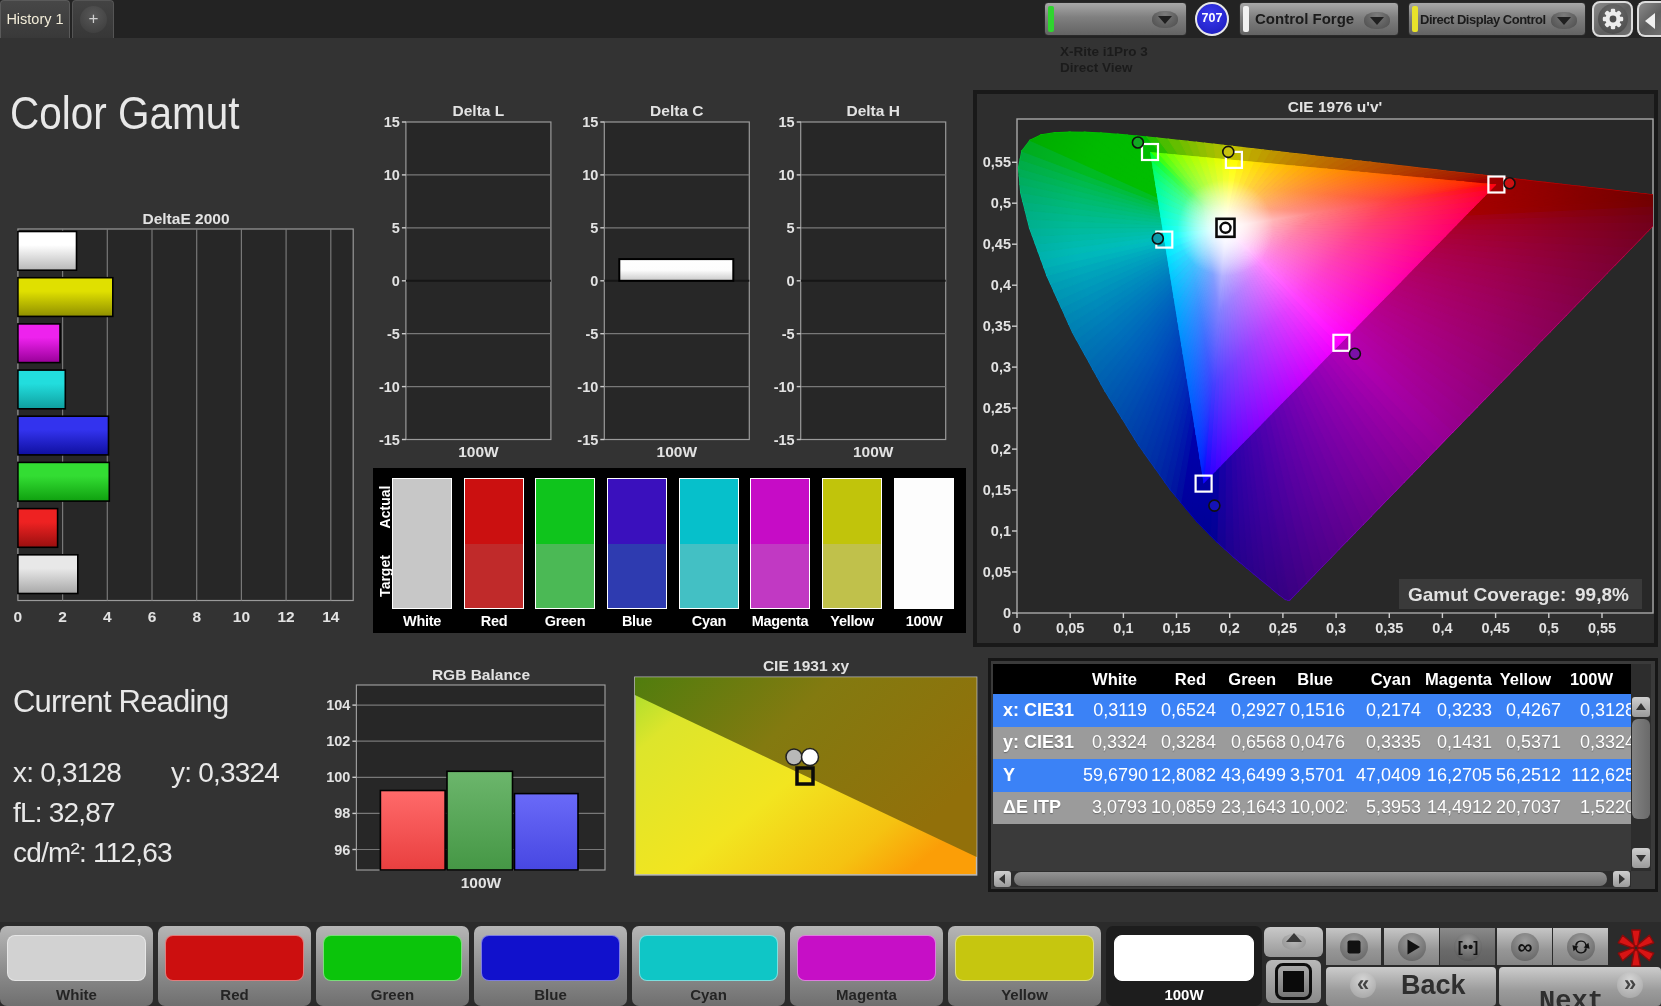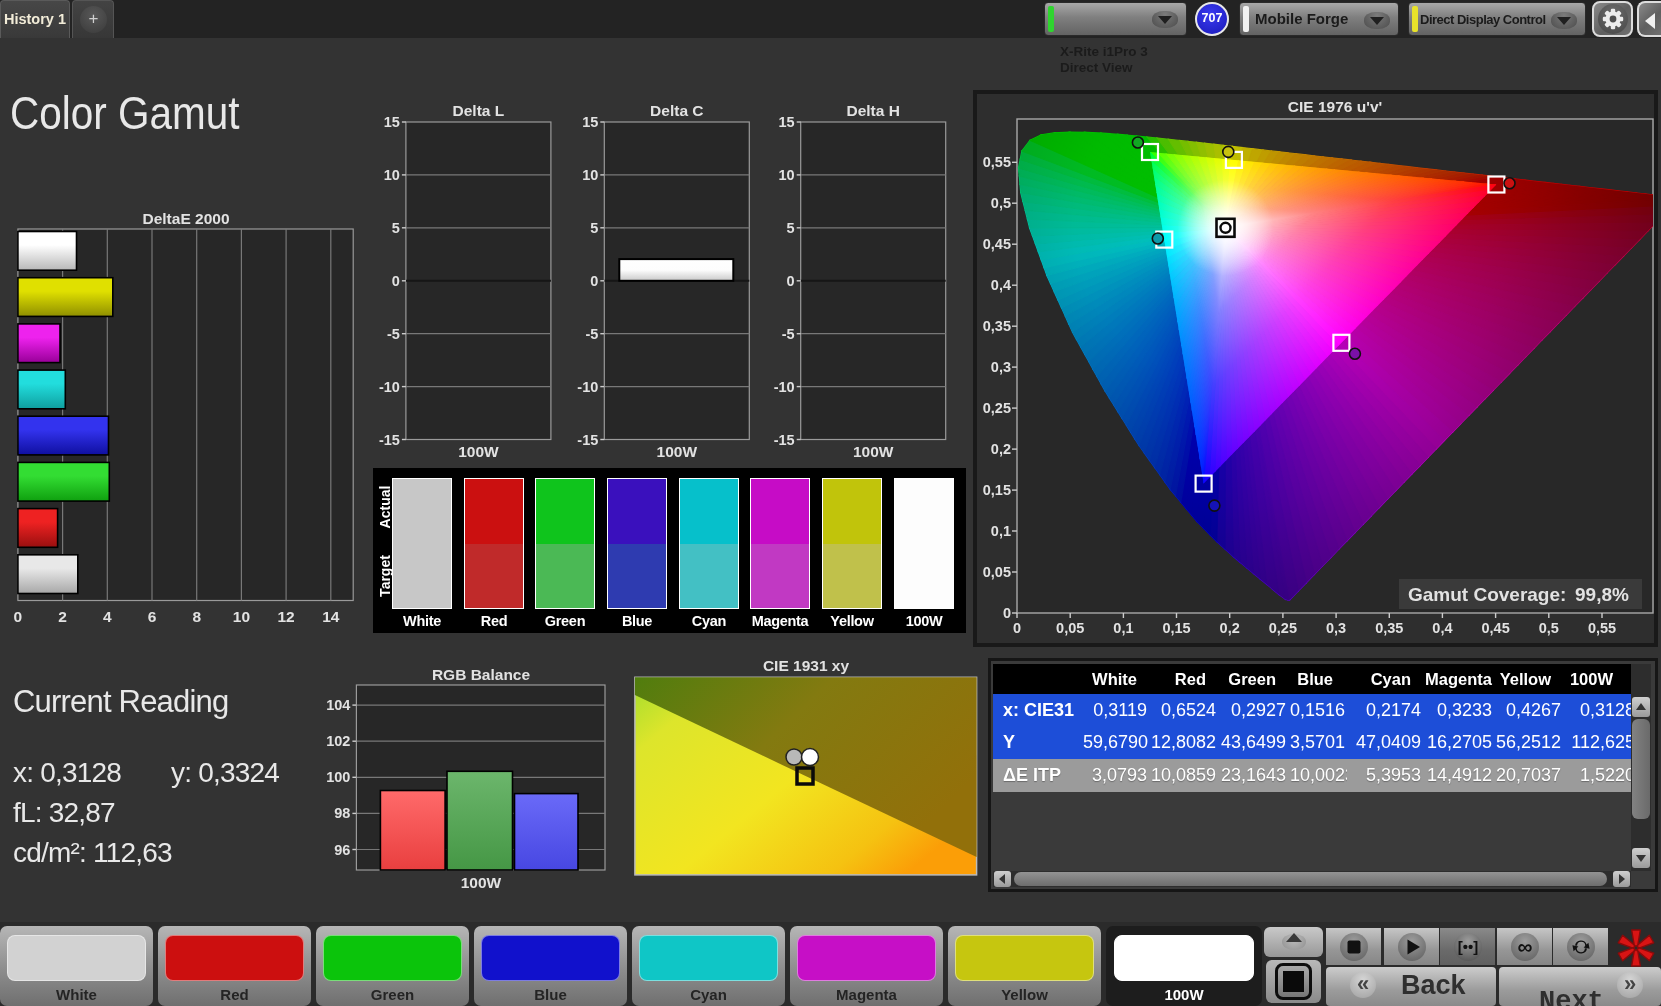--- a/index.html
+++ b/index.html
@@ -1,18 +1,18 @@
 <!DOCTYPE html>
 <html><head><meta charset="utf-8"><title>Color Gamut</title>
 <style>
 *{margin:0;padding:0;box-sizing:border-box;}
 html,body{width:1661px;height:1006px;background:#333333;overflow:hidden;font-family:"Liberation Sans",sans-serif;}
 .abs{position:absolute;}
 #topbar{left:0;top:0;width:1661px;height:38px;background:#232323;}
-#tab1{left:0;top:0;width:70px;height:38px;background:linear-gradient(#474747,#393939);border-radius:4px 4px 0 0;border:1px solid #5a5a5a;border-bottom:none;color:#f2ecd8;font-size:14.5px;font-weight:bold;text-align:center;line-height:36px;}
+#tab1{left:0;top:0;width:70px;height:38px;background:linear-gradient(#474747,#393939);border-radius:4px 4px 0 0;border:1px solid #5a5a5a;border-bottom:none;color:#f2ecd8;font-size:14.5px;font-weight:normal;text-align:center;line-height:36px;}
 #tab2{left:72px;top:0;width:42px;height:38px;background:linear-gradient(#434343,#373737);border-radius:4px 4px 0 0;border:1px solid #555;border-bottom:none;}
 #tab2 .plus{position:absolute;left:7px;top:5px;width:27px;height:27px;border-radius:50%;background:radial-gradient(circle at 50% 35%,#585858,#3a3a3a);color:#cfcfcf;font-size:17px;text-align:center;line-height:26px;}
 .drop{position:absolute;top:2px;height:34px;border-radius:4px;background:linear-gradient(#a8a8a8,#7f7f7f 45%,#636363);border:1px solid #2a2a2a;color:#1b1b1b;font-weight:bold;}
 .stripe{position:absolute;left:3px;top:3px;bottom:3px;width:6px;border-radius:2px;}
 .dtx{position:absolute;left:15px;color:#1b1b1b;}
 .dtri{position:absolute;right:8px;top:9px;width:26px;height:17px;background:radial-gradient(circle at 50% 20%,#7c7c7c,#4c4c4c);border-radius:45%;}
 .dtri:after{content:"";position:absolute;left:6px;top:5px;border-left:7px solid transparent;border-right:7px solid transparent;border-top:8px solid #202020;}
 #circ707{left:1195px;top:2px;width:34px;height:34px;border-radius:50%;background:radial-gradient(circle at 45% 35%,#3b3bf0,#1818b8);border:2.5px solid #e8e8e8;color:#fff;font-size:12.5px;font-weight:bold;text-align:center;line-height:29px;}
 .sqbtn{position:absolute;top:1px;height:36px;border-radius:8px;background:linear-gradient(135deg,#8a8a8a,#5f5f5f 55%,#707070);border:2px solid #dcdcdc;}
 .sqbtn .icirc{position:absolute;left:50%;top:50%;transform:translate(-50%,-50%);width:26px;height:26px;border-radius:50%;background:radial-gradient(circle at 50% 30%,#6b6b6b,#474747);}
@@ -20,39 +20,39 @@
 .cbtn{position:absolute;top:926px;width:153px;height:80px;border-radius:7px;background:linear-gradient(#b6b6b6,#8d8d8d 55%,#6f6f6f);}
 .cbtn .sw{position:absolute;left:7px;top:9px;right:7px;height:46px;border-radius:8px;border:1px solid rgba(255,255,255,0.45);}
 .cbtn .lb{position:absolute;left:0;right:0;top:60px;text-align:center;font-size:15px;font-weight:bold;color:#242424;}
 .tbtn{position:absolute;top:928px;height:37px;background:linear-gradient(#c6c6c6,#969696 60%,#868686);}
 .tbtn .icirc{position:absolute;left:50%;top:50%;transform:translate(-50%,-50%);width:28px;height:28px;border-radius:50%;background:radial-gradient(circle at 50% 28%,#909090,#4a4a4a);}
 .navbtn{position:absolute;top:967px;height:39px;background:linear-gradient(#cccccc,#9b9b9b 60%,#8a8a8a);color:#2f2f2f;font-size:27px;font-weight:bold;}
 table.dt{border-collapse:collapse;table-layout:fixed;}
 table.dt td{font-size:18px;color:#ffffff;text-align:right;padding:0 4px 0 0;white-space:nowrap;overflow:hidden;height:32.5px;}
 table.dt td.rl{text-align:left;font-weight:bold;padding-left:10px;}
 table.dt tr.hd td{background:#000000;font-size:16.5px;font-weight:bold;height:30px;padding-right:14px;}
-table.dt tr.dk td{background:#1d4ed8;margin-top:48px;}
+table.dt tr.dk td{background:#3b82f6;margin-top:48px;}
 table.dt tr.lt td{background:#9b9b9b;text-shadow:0 1px 1px rgba(60,60,60,0.5);}
 </style></head>
 <body>
 <div class="abs" id="topbar"></div>
 <div class="abs" id="tab1">History 1</div>
 <div class="abs" id="tab2">
     <div class="plus">+</div>
   </div>
 
 <div class="drop" style="left:1044px;width:143px;">
   <div class="stripe" style="background:#2fd42f;"></div>
   <div class="dtx" style="top:1px;font-size:13.5px;line-height:16px;margin-top:40px;">X-Rite i1Pro 3<br>Direct View</div>
   <div class="dtri" style="top:8px;"></div>
 </div>
 <div class="abs" id="circ707">707</div>
 <div class="drop" style="left:1239px;width:160px;">
   <div class="stripe" style="background:#f2f2f2;"></div>
-  <div class="dtx" style="top:7px;font-size:15px;">Mobile Forge</div>
+  <div class="dtx" style="top:7px;font-size:15px;">Control Forge</div>
   <div class="dtri"></div>
 </div>
 <div class="drop" style="left:1408px;width:178px;">
   <div class="stripe" style="background:#e8e22a;"></div>
   <div class="dtx" style="top:9px;font-size:13px;left:11px;letter-spacing:-0.5px;">Direct Display Control</div>
   <div class="dtri"></div>
 </div>
 <div class="sqbtn" style="left:1592px;width:41px;">
   <div class="icirc" style="width:30px;height:30px;"></div>
   <svg style="position:absolute;left:50%;top:50%;transform:translate(-50%,-50%);" width="26" height="26" viewBox="-13 -13 26 26">
@@ -1727,20 +1727,31 @@
           <td class="rl">x: CIE31</td>
           <td>0,3119</td>
           <td>0,6524</td>
           <td>0,2927</td>
           <td>0,1516</td>
           <td>0,2174</td>
           <td>0,3233</td>
           <td>0,4267</td>
           <td>0,3128</td>
         </tr>
+<tr class="lt">
+          <td class="rl">y: CIE31</td>
+          <td>0,3324</td>
+          <td>0,3284</td>
+          <td>0,6568</td>
+          <td>0,0476</td>
+          <td>0,3335</td>
+          <td>0,1431</td>
+          <td>0,5371</td>
+          <td>0,3324</td>
+        </tr>
 <tr class="dk">
           <td class="rl">Y</td>
           <td>59,6790</td>
           <td>12,8082</td>
           <td>43,6499</td>
           <td>3,5701</td>
           <td>47,0409</td>
           <td>16,2705</td>
           <td>56,2512</td>
           <td>112,625</td>

